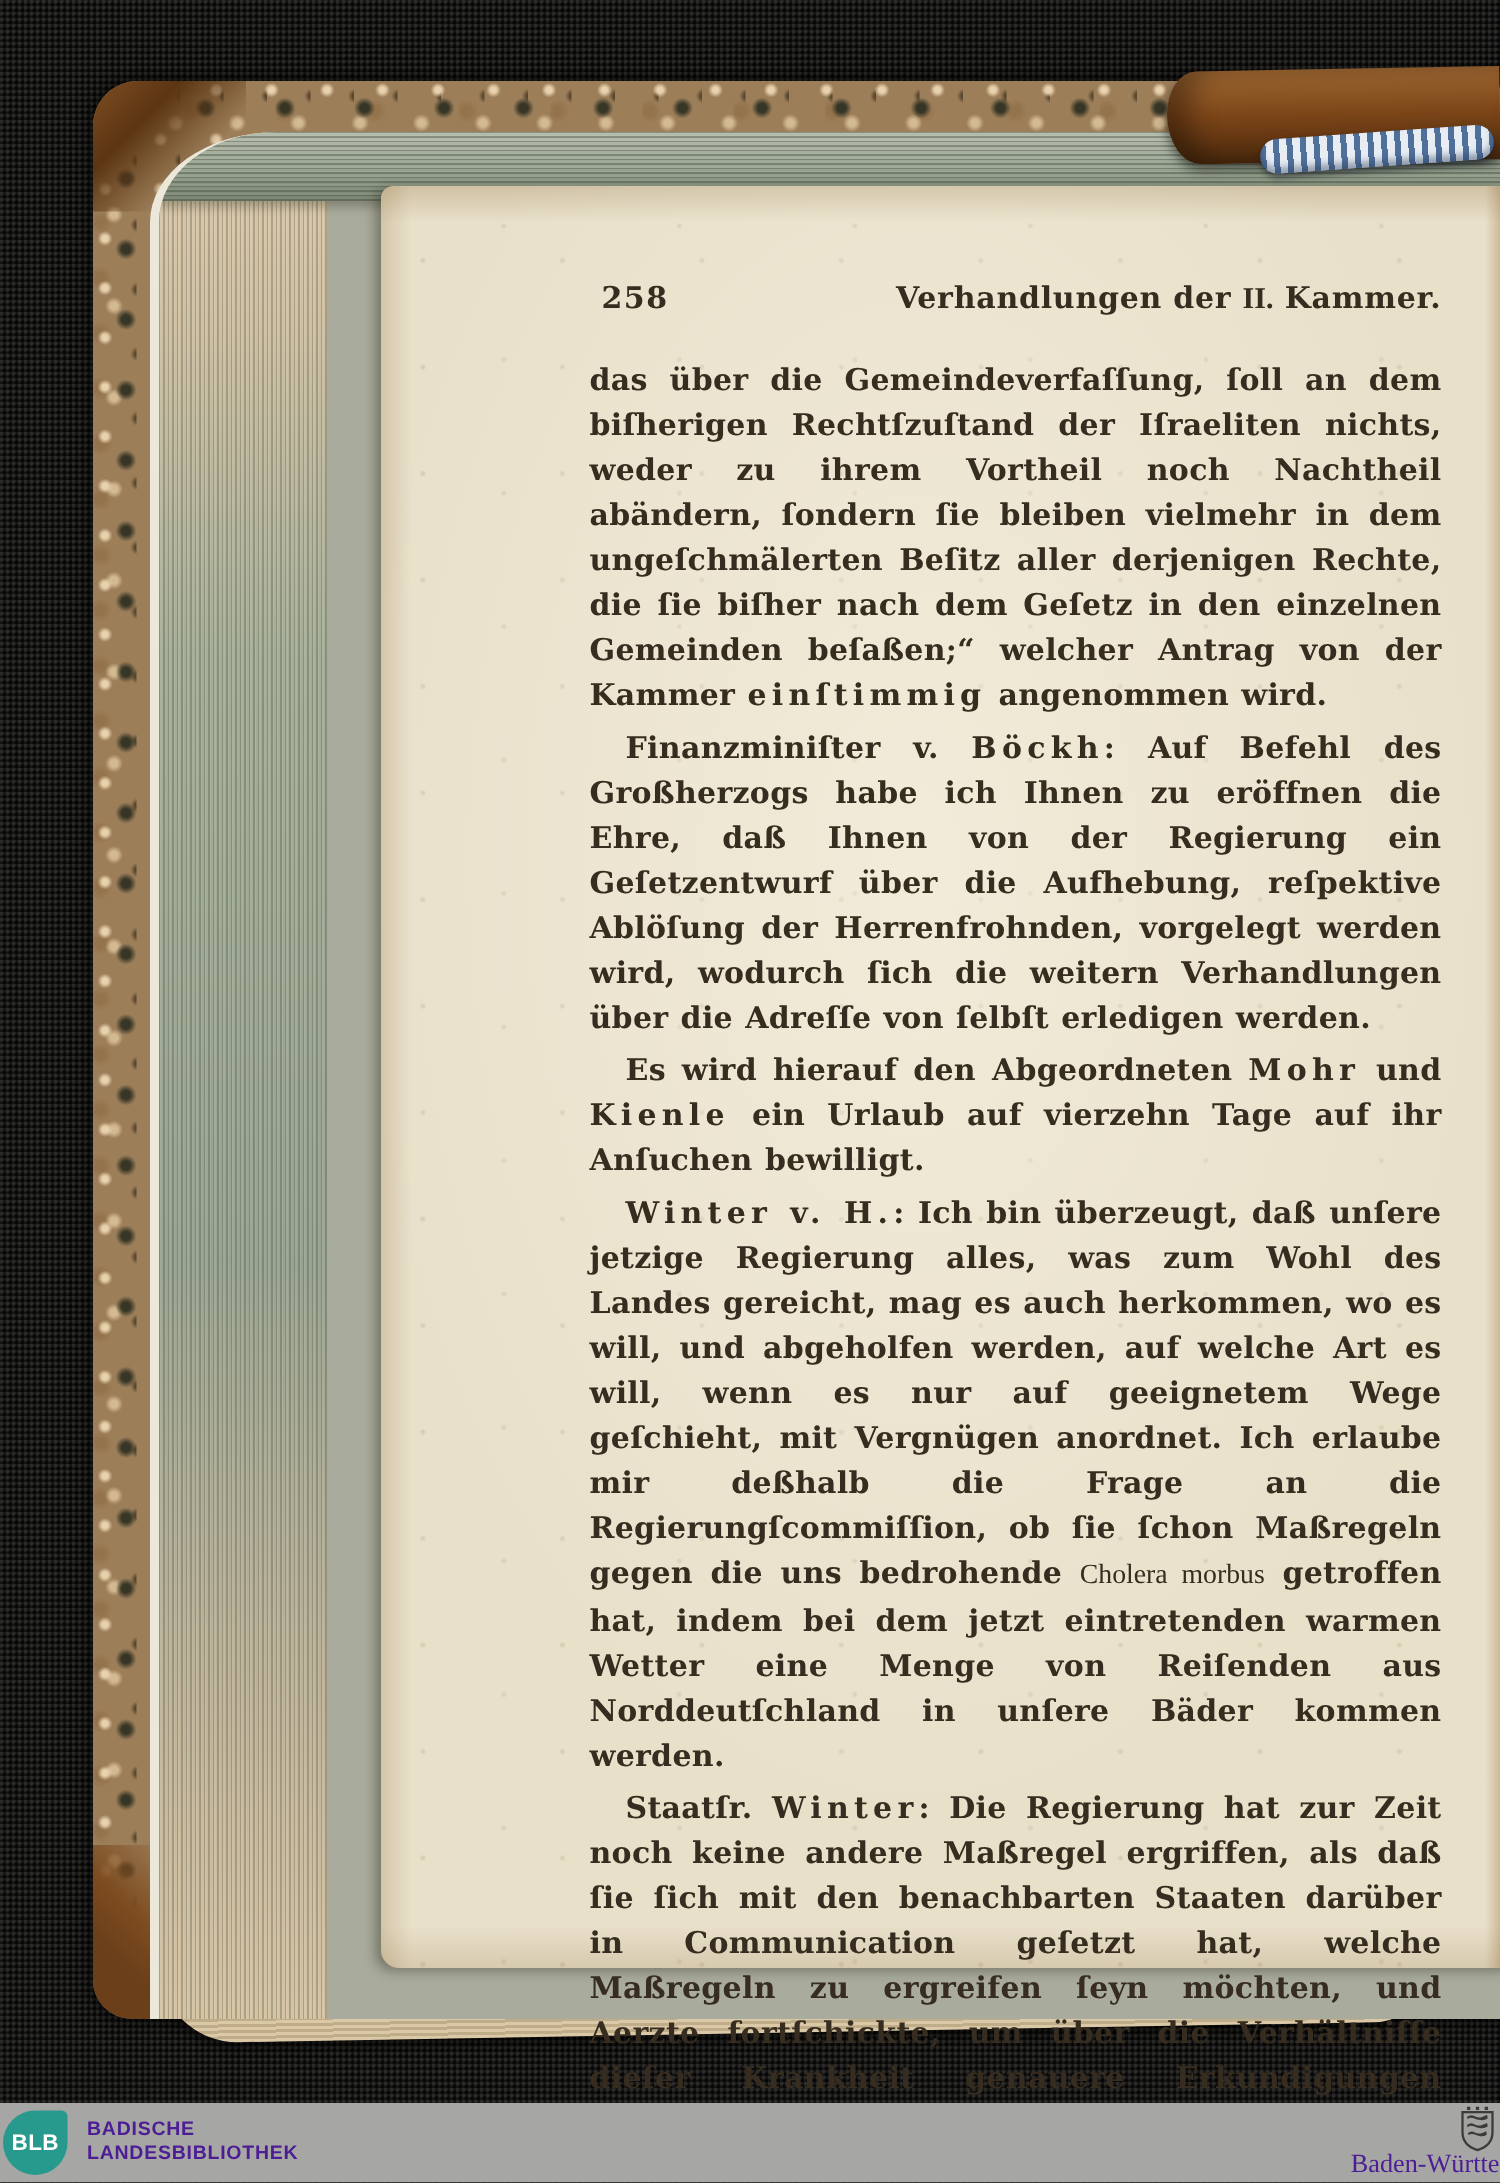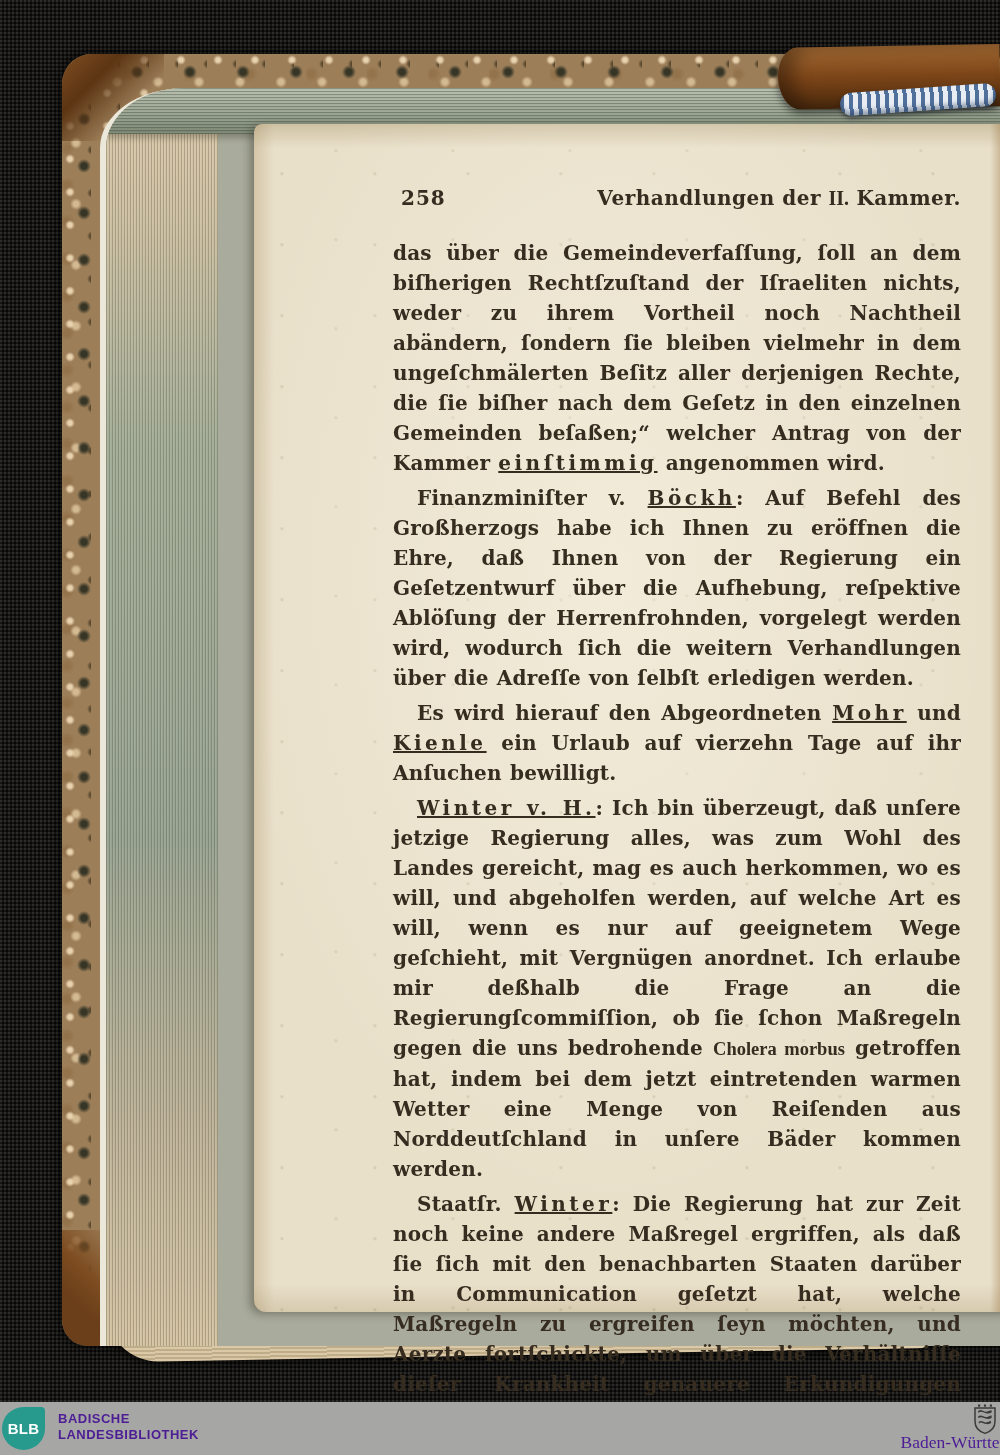--- a/index.html
+++ b/index.html
@@ -114,22 +114,22 @@
   .tbody{margin-top:24px;}
   .tbody p{
     margin:0 0 5px;
     font-size:20px;line-height:30px;font-weight:700;
     text-align:justify;
     letter-spacing:0.2px;
     word-spacing:1px;
   }
   .tbody p.indent{text-indent:24px;}
   .tbody p.center{text-align:center;text-indent:0;}
-  .sperr{letter-spacing:3.5px;text-decoration:underline;}
-  .antiqua{font-family:"Liberation Serif",serif;font-weight:700;font-size:18.5px;letter-spacing:0;}
+  .sperr{letter-spacing:3.5px;}
+  .antiqua{font-family:"Liberation Serif",serif;font-weight:400;font-size:18.5px;letter-spacing:0;}
   .antiqua-bold{font-family:"Liberation Serif",serif;font-weight:700;letter-spacing:0;}
 
   
   .footer{
     position:absolute;left:0;bottom:0;width:100%;height:53px;z-index:10;
     background:var(--footer-bar,#a6a6a4);
     padding-left:45px;
   }
   .blb-logo{
     position:absolute;left:2px;top:5px;width:43px;height:43px;

